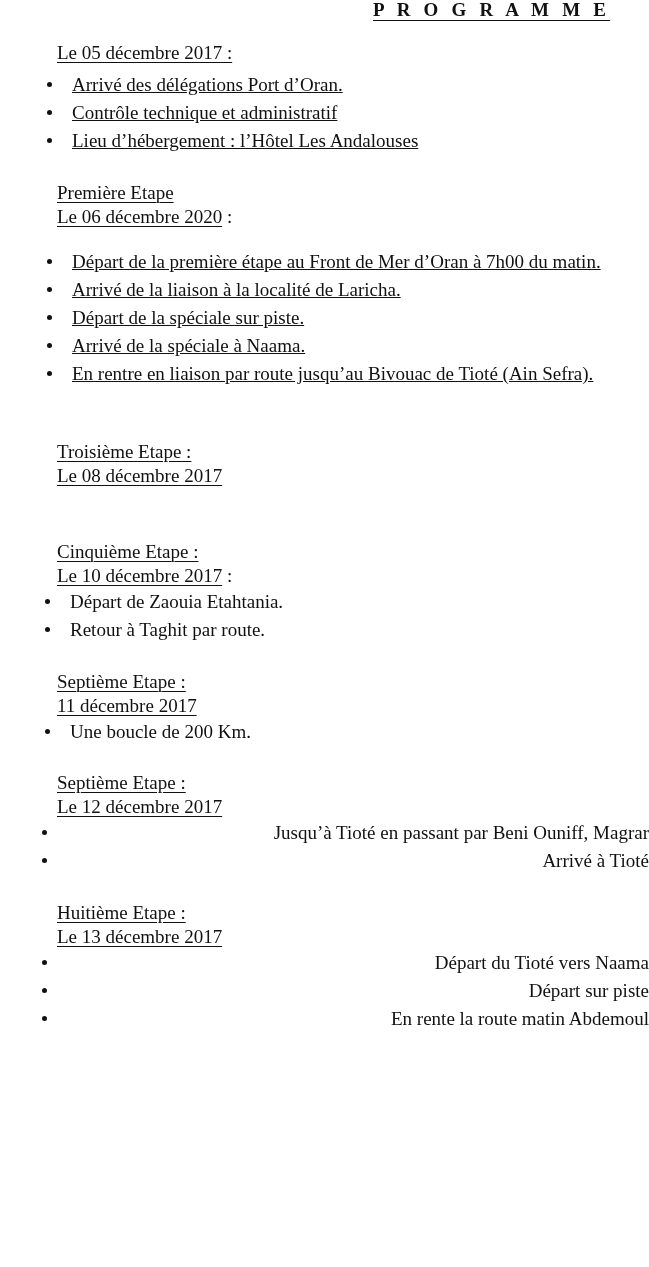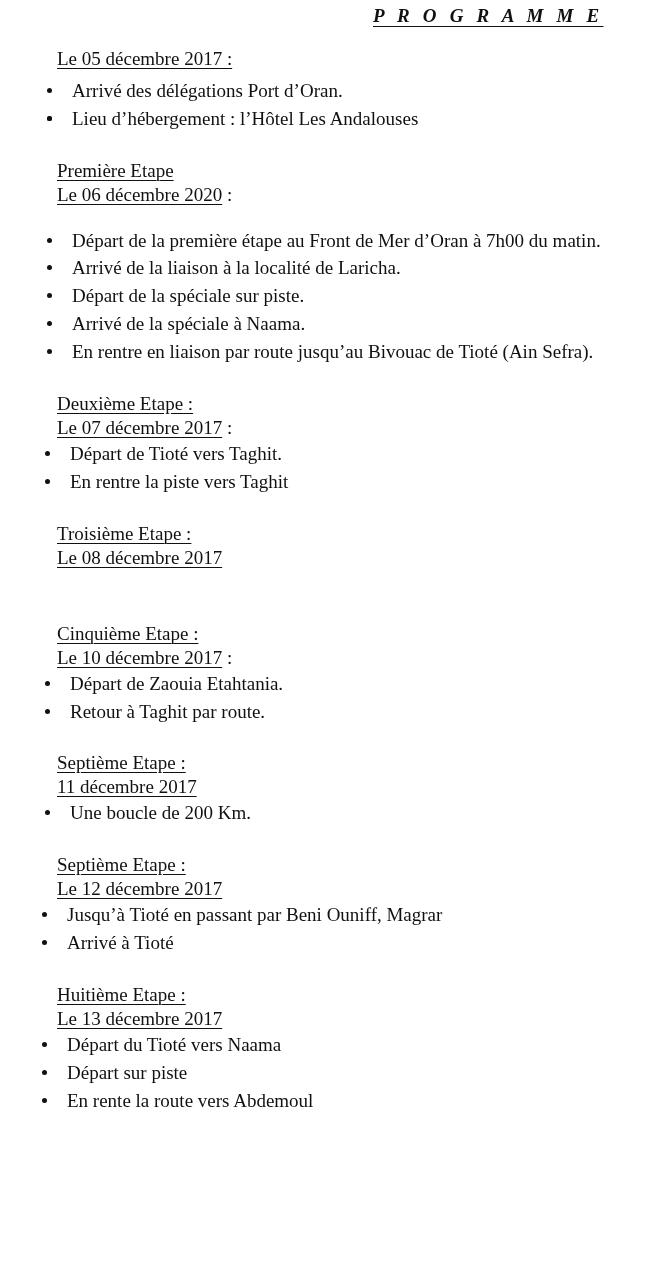--- a/index.html
+++ b/index.html
@@ -17,23 +17,22 @@
     width: 649px;
     min-height: 1267px;
     margin: 0;
     background: #ffffff;
     overflow: hidden;
     -webkit-font-smoothing: antialiased;
   }
 
   
   .doc-title-row {
-    padding-top: 6px;
+    padding-top: 0;
     padding-left: 373px;
-    font-style: italic;
   }
   .doc-title {
     display: inline-block;
     font-size: 19px;
     font-weight: 700;
     letter-spacing: 4.2px;
     text-decoration: underline;
     text-underline-offset: 4px;
     text-decoration-thickness: 1.4px;
     white-space: nowrap;
@@ -73,27 +72,27 @@
   }
   ul.bullets li .dot {
     position: absolute;
     width: 5px;
     height: 5px;
     background: #111111;
     border-radius: 50%;
     top: 11px;
   }
   
-  ul.deep  li { padding-left: 61px; }
+  ul.deep  li { padding-left: 61px; text-decoration: underline; }
   ul.deep  li .dot { left: 36px; }
 
   ul.mid   li { padding-left: 59px; }
   ul.mid   li .dot { left: 34px; }
 
-  ul.shallow li { padding-left: 56px; }
+  ul.shallow li { padding-left: 56px; text-align: right; }
   ul.shallow li .dot { left: 31px; }
 
   sup.ord {
     font-size: 0.55em;
     vertical-align: super;
     line-height: 0;
   }
 
   .gap-xs { height: 6px; }
   .gap-m  { height: 20px; }
@@ -110,21 +109,21 @@
 
   <div class="gap-m"></div>
 
   <div class="section">
     <div class="heading">
       <span class="u">Le 05 décembre 2017 :</span>
     </div>
     <div class="gap-xs"></div>
     <ul class="bullets deep">
       <li><span class="dot"></span><span>Arrivé des délégations Port d’Oran.</span></li>
-      <li><span class="dot"></span></li>
+      <li><span class="dot"></span><span>Contrôle technique et administratif</span></li>
       <li><span class="dot"></span><span>Lieu d’hébergement : l’Hôtel Les Andalouses</span></li>
     </ul>
   </div>
 
   <div class="gap-l"></div>
 
   <div class="section">
     <div class="heading">
       <span class="u">Première Etape</span>
     </div>
@@ -136,32 +135,20 @@
       <li><span class="dot"></span><span>Départ de la première étape au Front de Mer d’Oran à 7h00 du matin.</span></li>
       <li><span class="dot"></span><span>Arrivé de la liaison à  la localité de Laricha.</span></li>
       <li><span class="dot"></span><span>Départ de la spéciale sur piste.</span></li>
       <li><span class="dot"></span><span>Arrivé de la spéciale à Naama.</span></li>
       <li><span class="dot"></span><span>En rentre en liaison par route jusqu’au Bivouac de Tioté (Ain Sefra).</span></li>
     </ul>
   </div>
 
   <div class="gap-l"></div>
 
-  <div class="section">
-    <div class="heading">
-      <span class="u">Deuxième Etape :</span>
-    </div>
-    <div class="heading">
-      <span class="u">Le 07 décembre 2017</span><span class="colon-out"> :</span>
-    </div>
-    <ul class="bullets mid">
-      <li><span class="dot"></span><span>Départ de Tioté vers Taghit.</span></li>
-      <li><span class="dot"></span><span>En rentre la piste vers Taghit</span></li>
-    </ul>
-  </div>
 
   <div class="gap-l"></div>
 
   <div class="section">
     <div class="heading">
       <span class="u">Troisième Etape :</span>
     </div>
     <div class="heading">
       <span class="u">Le 08 décembre 2017</span><span class="colon-out"></span>
     </div>
@@ -219,18 +206,18 @@
   <div class="section">
     <div class="heading">
       <span class="u">Huitième Etape :</span>
     </div>
     <div class="heading">
       <span class="u">Le 13 décembre 2017</span><span class="colon-out"></span>
     </div>
     <ul class="bullets shallow">
       <li><span class="dot"></span><span>Départ du Tioté vers Naama</span></li>
       <li><span class="dot"></span><span>Départ sur piste</span></li>
-      <li><span class="dot"></span><span>En rente la route vers Abdemoul</span></li>
+      <li><span class="dot"></span><span>En rente la route matin Abdemoul</span></li>
 
     </ul>
   </div>
 
 </div>
 
 </body></html>

